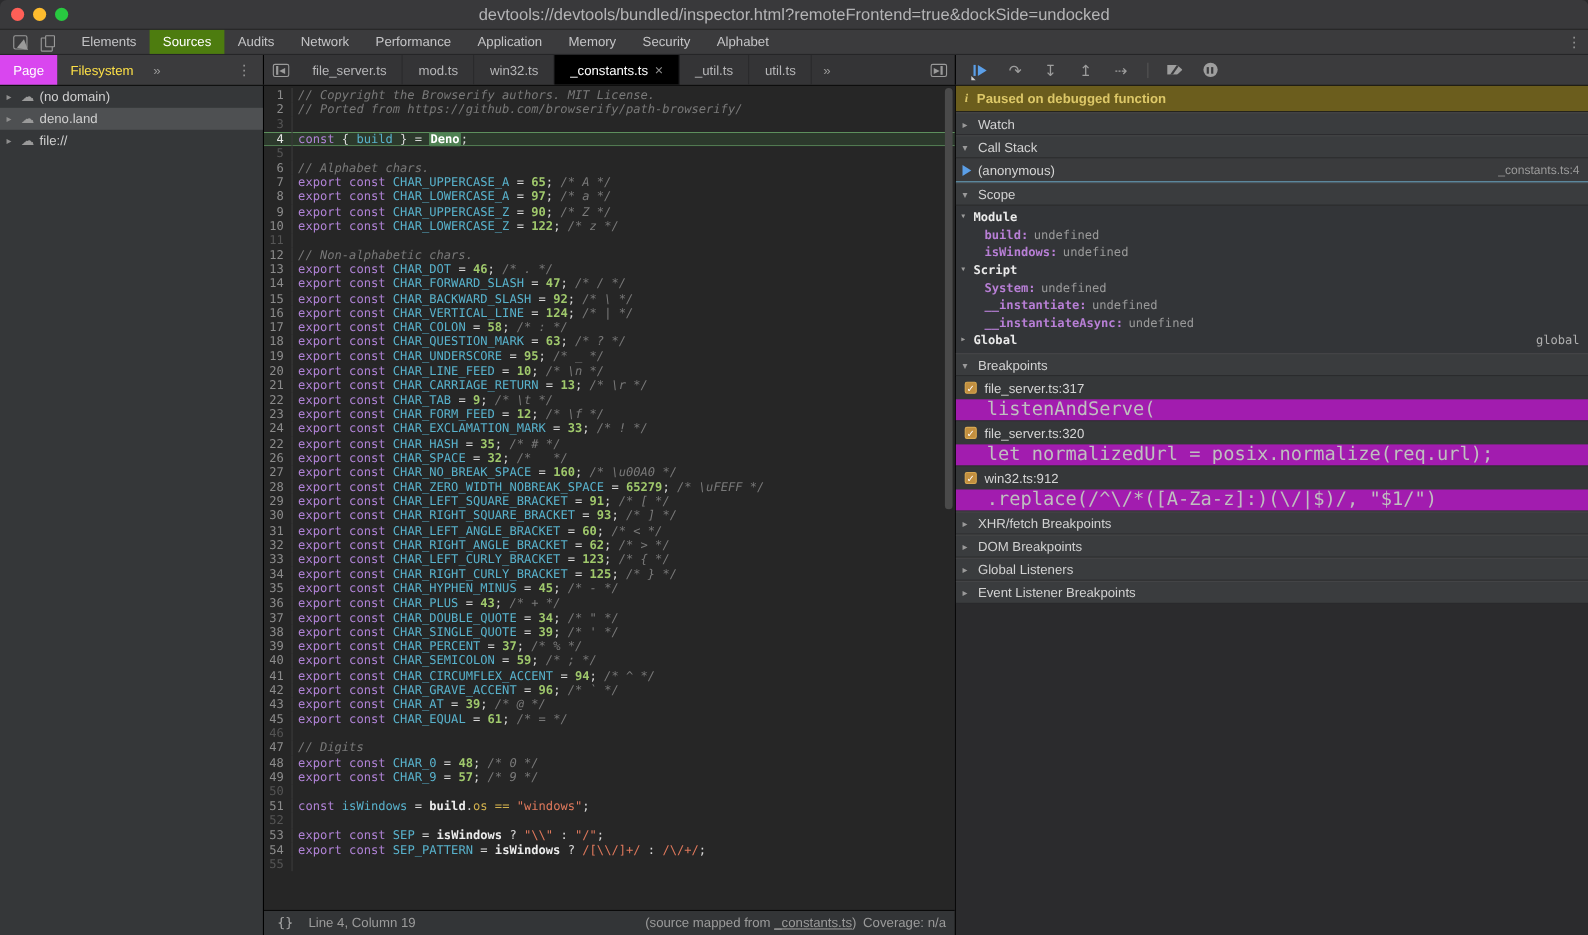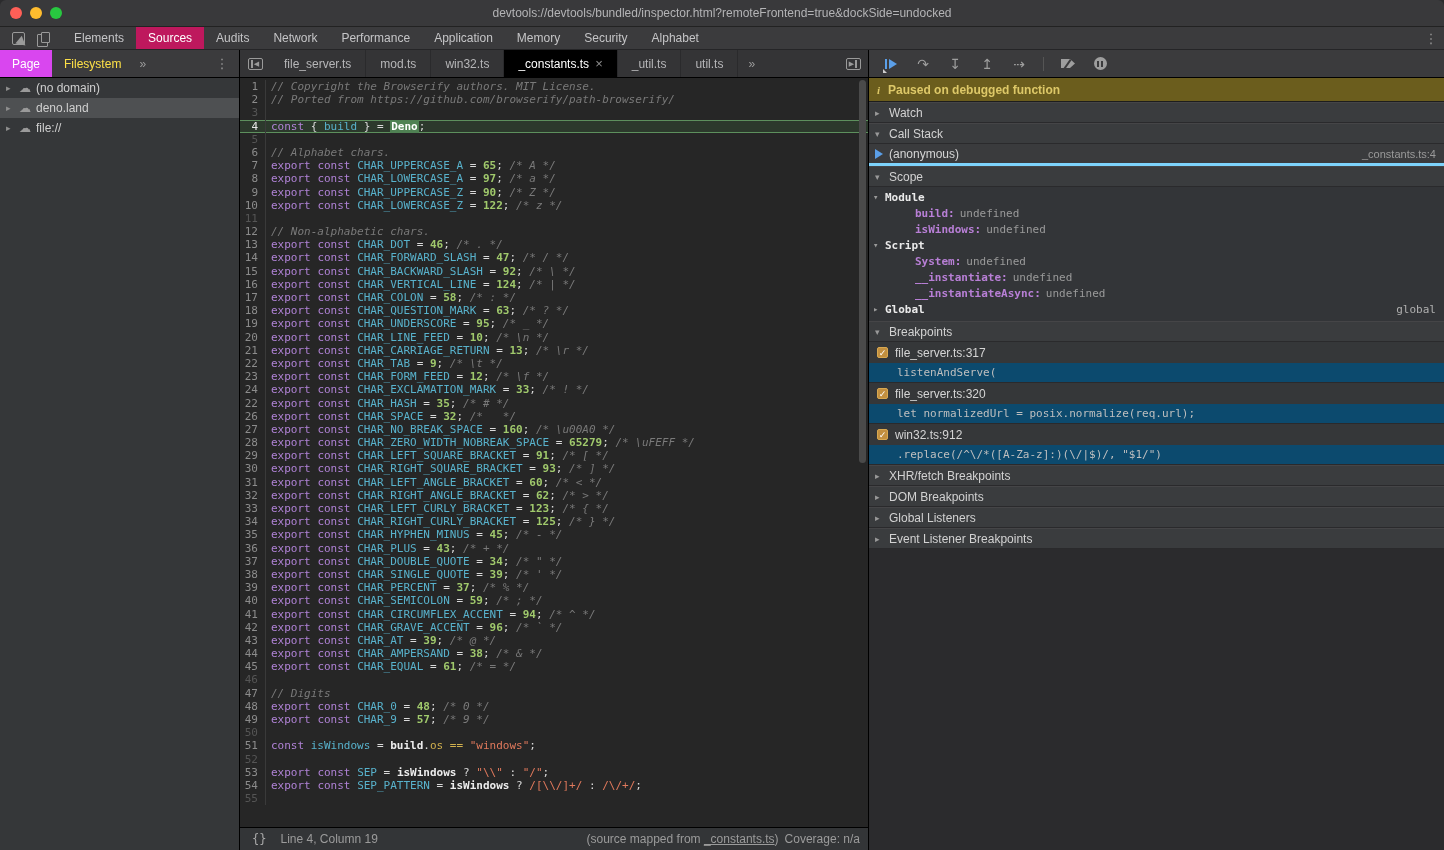--- a/index.html
+++ b/index.html
@@ -6,35 +6,35 @@
   html,body { width:1444px; height:850px; overflow:hidden; background:#222; }
   body { font-family:"Liberation Sans", sans-serif; font-size:12px; color:#c7c7c7; }
   .window { width:1444px; height:850px; display:flex; flex-direction:column; background:#2b2b2d; }
 
   
   .titlebar { height:27px; background:#39393b; display:flex; align-items:center; position:relative;
               border-bottom:1px solid #222; border-radius:6px 6px 0 0; flex:none; }
   .traffic { display:flex; gap:8px; margin-left:10px; }
   .traffic span { width:12px; height:12px; border-radius:50%; display:inline-block; }
   .tl-red { background:#ff5f57; } .tl-yellow { background:#febc2e; } .tl-green { background:#28c840; }
-  .win-title { position:absolute; left:0; right:0; text-align:center; color:#b4b4b6; font-size:12px; pointer-events:none; }
+  .win-title { position:absolute; left:0; right:0; text-align:center; color:#b4b4b6; font-size:15px; pointer-events:none; }
 
   
   .toolbar { height:23px; background:#3b3b3d; display:flex; align-items:stretch; border-bottom:1px solid #252527; flex:none; }
   .tb-icons { display:flex; align-items:center; gap:12px; padding:0 12px; }
   .inspect-icon { width:13px; height:13px; border:1.5px solid #9a9a9a; border-radius:2px; position:relative; }
   .inspect-icon::after { content:""; position:absolute; right:-3px; bottom:-3px; width:0; height:0;
       border-left:5px solid transparent; border-right:5px solid transparent; border-bottom:9px solid #9a9a9a;
       transform:rotate(130deg); }
   .device-icon { width:13px; height:13px; position:relative; }
   .device-icon::before { content:""; position:absolute; left:0; top:2px; width:9px; height:11px; border:1.5px solid #9a9a9a; border-radius:1px; }
   .device-icon::after { content:""; position:absolute; right:0; top:0; width:7px; height:9px; border:1.5px solid #9a9a9a; background:#3b3b3d; border-radius:1px; }
   .main-tabs { display:flex; align-items:stretch; }
   .main-tab { padding:0 12px; display:flex; align-items:center; color:#c5c5c7; cursor:default; }
-  .main-tab.active { background:#be185d; color:#fff; }
+  .main-tab.active { background:#4d7c0f; color:#fff; }
   .toolbar-spacer { flex:1; }
   .menu-dots { width:26px; display:flex; align-items:center; justify-content:center; color:#9a9a9a; font-size:13px; }
 
   
   .subbar { height:28px; display:flex; flex:none; border-bottom:1px solid #000; }
   .nav-tabs { width:240px; flex:none; background:#3b3b3d; display:flex; align-items:stretch; border-right:1px solid #000; }
   .nav-tab { padding:0 12px; display:flex; align-items:center; color:#fde047; }
   .nav-tab.active { background:#d946ef; color:#fff; }
   .nav-more { padding:0 6px; display:flex; align-items:center; color:#9a9a9a; }
   .nav-tabs .dots { margin-left:auto; margin-right:4px; display:flex; align-items:center; }
@@ -88,34 +88,34 @@
   .sb-braces { font-family:"DejaVu Sans Mono", monospace; font-size:12px; color:#a8a8a8; padding:0 4px; }
   .sb-right { margin-left:auto; display:flex; align-items:flex-end; gap:6px; }
   .sb-link { text-decoration:underline; color:#9b9b9b; }
 
   
   .right-pane { width:576px; flex:none; background:#333538; border-left:1px solid #000; display:flex; flex-direction:column; font-size:12px; }
   .paused-banner { height:24px; background:#6b5d1d; color:#ddc868; display:flex; align-items:center; gap:8px; padding-left:8px; font-weight:600; border-bottom:1px solid #1d1d1d; flex:none; }
   .paused-banner .info-i { font-style:italic; font-family:"Liberation Serif", serif; font-weight:bold; font-size:11px; color:#ddc868; }
   .section-header { height:21px; background:#3a3c3e; display:flex; align-items:center; gap:6px; padding-left:6px; color:#d2d2d2; border-bottom:1px solid #2a2a2c; border-top:1px solid #454547; cursor:default; flex:none; }
   .section-header .tri { font-size:9px; color:#9a9a9a; width:8px; }
-  .cs-frame { height:22px; background:#3a3b3d; border-bottom:3px solid #7dd3fc; display:flex; align-items:center; padding:0 8px 0 6px; color:#d5d5d5; }
+  .cs-frame { height:22px; background:#3a3b3d; border-bottom:1px solid #7dd3fc; display:flex; align-items:center; padding:0 8px 0 6px; color:#d5d5d5; }
   .cs-marker { width:0; height:0; border-top:5px solid transparent; border-bottom:5px solid transparent; border-left:8px solid #5b9fe8; margin-right:6px; }
   .cs-loc { margin-left:auto; color:#9a9a9a; font-size:11px; }
   .scope-body { font-family:"DejaVu Sans Mono", monospace; font-size:11px; padding:2px 0 4px 0; }
   .scope-group { height:16px; display:flex; align-items:center; gap:4px; padding-left:4px; color:#eaeaea; font-weight:bold; }
   .scope-group .tri { font-size:9px; color:#9a9a9a; width:8px; font-weight:normal; }
   .scope-group .tag { margin-left:auto; margin-right:8px; font-weight:normal; color:#b0b0b0; }
   .scope-prop { height:16px; display:flex; align-items:center; padding-left:26px; }
-  .scope-prop .pname { color:#b87fd6; font-weight:bold;margin-left:20px; }
+  .scope-prop .pname { color:#b87fd6; font-weight:bold; }
   .scope-prop .pval { color:#9a9a9a; margin-left:5px; }
   .bp-entry { border-bottom:1px solid #2a2a2c; background:#353739; }
   .bp-loc { height:21px; display:flex; align-items:center; gap:7px; padding-left:8px; color:#d5d5d5; }
   .bp-check { width:11px; height:11px; background:#c28f3f; border:1px solid #d8a850; border-radius:2px; color:#fff; font-size:9px; line-height:10px; text-align:center; }
-  .bp-code { height:19px; line-height:19px; padding-left:28px; font-family:"DejaVu Sans Mono", monospace; font-size:11px; color:#bfbfbf; background:#0c4a6e; white-space:pre; overflow:hidden; }
+  .bp-code { height:19px; line-height:19px; padding-left:28px; font-family:"DejaVu Sans Mono", monospace; font-size:17px; color:#bfbfbf; background:#a21caf; white-space:pre; overflow:hidden; }
   .right-fill { flex:1; background:#2b2b2d; }
 </style>
 </head>
 <body>
 
 <div class="window">
 
   <div class="titlebar">
     <div class="traffic">
       <span class="tl-red"></span>
@@ -273,21 +273,20 @@
           <div class="code-line"><span class="ln">34</span><span class="code"><span class="t-kw">export</span><span class="t-pl"> </span><span class="t-kw">const</span><span class="t-pl"> </span><span class="t-def">CHAR_RIGHT_CURLY_BRACKET</span><span class="t-pl"> = </span><span class="t-num">125</span><span class="t-pl">;</span><span class="t-pl"> </span><span class="t-cm">/* } */</span></span></div>
           <div class="code-line"><span class="ln">35</span><span class="code"><span class="t-kw">export</span><span class="t-pl"> </span><span class="t-kw">const</span><span class="t-pl"> </span><span class="t-def">CHAR_HYPHEN_MINUS</span><span class="t-pl"> = </span><span class="t-num">45</span><span class="t-pl">;</span><span class="t-pl"> </span><span class="t-cm">/* - */</span></span></div>
           <div class="code-line"><span class="ln">36</span><span class="code"><span class="t-kw">export</span><span class="t-pl"> </span><span class="t-kw">const</span><span class="t-pl"> </span><span class="t-def">CHAR_PLUS</span><span class="t-pl"> = </span><span class="t-num">43</span><span class="t-pl">;</span><span class="t-pl"> </span><span class="t-cm">/* + */</span></span></div>
           <div class="code-line"><span class="ln">37</span><span class="code"><span class="t-kw">export</span><span class="t-pl"> </span><span class="t-kw">const</span><span class="t-pl"> </span><span class="t-def">CHAR_DOUBLE_QUOTE</span><span class="t-pl"> = </span><span class="t-num">34</span><span class="t-pl">;</span><span class="t-pl"> </span><span class="t-cm">/* " */</span></span></div>
           <div class="code-line"><span class="ln">38</span><span class="code"><span class="t-kw">export</span><span class="t-pl"> </span><span class="t-kw">const</span><span class="t-pl"> </span><span class="t-def">CHAR_SINGLE_QUOTE</span><span class="t-pl"> = </span><span class="t-num">39</span><span class="t-pl">;</span><span class="t-pl"> </span><span class="t-cm">/* ' */</span></span></div>
           <div class="code-line"><span class="ln">39</span><span class="code"><span class="t-kw">export</span><span class="t-pl"> </span><span class="t-kw">const</span><span class="t-pl"> </span><span class="t-def">CHAR_PERCENT</span><span class="t-pl"> = </span><span class="t-num">37</span><span class="t-pl">;</span><span class="t-pl"> </span><span class="t-cm">/* % */</span></span></div>
           <div class="code-line"><span class="ln">40</span><span class="code"><span class="t-kw">export</span><span class="t-pl"> </span><span class="t-kw">const</span><span class="t-pl"> </span><span class="t-def">CHAR_SEMICOLON</span><span class="t-pl"> = </span><span class="t-num">59</span><span class="t-pl">;</span><span class="t-pl"> </span><span class="t-cm">/* ; */</span></span></div>
           <div class="code-line"><span class="ln">41</span><span class="code"><span class="t-kw">export</span><span class="t-pl"> </span><span class="t-kw">const</span><span class="t-pl"> </span><span class="t-def">CHAR_CIRCUMFLEX_ACCENT</span><span class="t-pl"> = </span><span class="t-num">94</span><span class="t-pl">;</span><span class="t-pl"> </span><span class="t-cm">/* ^ */</span></span></div>
           <div class="code-line"><span class="ln">42</span><span class="code"><span class="t-kw">export</span><span class="t-pl"> </span><span class="t-kw">const</span><span class="t-pl"> </span><span class="t-def">CHAR_GRAVE_ACCENT</span><span class="t-pl"> = </span><span class="t-num">96</span><span class="t-pl">;</span><span class="t-pl"> </span><span class="t-cm">/* ` */</span></span></div>
           <div class="code-line"><span class="ln">43</span><span class="code"><span class="t-kw">export</span><span class="t-pl"> </span><span class="t-kw">const</span><span class="t-pl"> </span><span class="t-def">CHAR_AT</span><span class="t-pl"> = </span><span class="t-num">39</span><span class="t-pl">;</span><span class="t-pl"> </span><span class="t-cm">/* @ */</span></span></div>
-          <div class="code-line"><span class="ln">44</span><span class="code"><span class="t-kw">export</span><span class="t-pl"> </span><span class="t-kw">const</span><span class="t-pl"> </span><span class="t-def">CHAR_AMPERSAND</span><span class="t-pl"> = </span><span class="t-num">38</span><span class="t-pl">;</span><span class="t-pl"> </span><span class="t-cm">/* &amp; */</span></span></div>
           <div class="code-line"><span class="ln">45</span><span class="code"><span class="t-kw">export</span><span class="t-pl"> </span><span class="t-kw">const</span><span class="t-pl"> </span><span class="t-def">CHAR_EQUAL</span><span class="t-pl"> = </span><span class="t-num">61</span><span class="t-pl">;</span><span class="t-pl"> </span><span class="t-cm">/* = */</span></span></div>
           <div class="code-line"><span class="ln dim">46</span><span class="code"></span></div>
           <div class="code-line"><span class="ln">47</span><span class="code"><span class="t-cm">// Digits</span></span></div>
           <div class="code-line"><span class="ln">48</span><span class="code"><span class="t-kw">export</span><span class="t-pl"> </span><span class="t-kw">const</span><span class="t-pl"> </span><span class="t-def">CHAR_0</span><span class="t-pl"> = </span><span class="t-num">48</span><span class="t-pl">;</span><span class="t-pl"> </span><span class="t-cm">/* 0 */</span></span></div>
           <div class="code-line"><span class="ln">49</span><span class="code"><span class="t-kw">export</span><span class="t-pl"> </span><span class="t-kw">const</span><span class="t-pl"> </span><span class="t-def">CHAR_9</span><span class="t-pl"> = </span><span class="t-num">57</span><span class="t-pl">;</span><span class="t-pl"> </span><span class="t-cm">/* 9 */</span></span></div>
           <div class="code-line"><span class="ln dim">50</span><span class="code"></span></div>
           <div class="code-line"><span class="ln">51</span><span class="code"><span class="t-kw">const</span><span class="t-pl"> </span><span class="t-def">isWindows</span><span class="t-pl"> = </span><span class="t-id">build</span><span class="t-pl">.</span><span class="t-pr">os</span><span class="t-pl"> </span><span class="t-pr">==</span><span class="t-pl"> </span><span class="t-str">"windows"</span><span class="t-pl">;</span></span></div>
           <div class="code-line"><span class="ln dim">52</span><span class="code"></span></div>
           <div class="code-line"><span class="ln">53</span><span class="code"><span class="t-kw">export</span><span class="t-pl"> </span><span class="t-kw">const</span><span class="t-pl"> </span><span class="t-def">SEP</span><span class="t-pl"> = </span><span class="t-id">isWindows</span><span class="t-pl"> ? </span><span class="t-str">"\\"</span><span class="t-pl"> : </span><span class="t-str">"/"</span><span class="t-pl">;</span></span></div>
           <div class="code-line"><span class="ln">54</span><span class="code"><span class="t-kw">export</span><span class="t-pl"> </span><span class="t-kw">const</span><span class="t-pl"> </span><span class="t-def">SEP_PATTERN</span><span class="t-pl"> = </span><span class="t-id">isWindows</span><span class="t-pl"> ? </span><span class="t-re">/[\\/]+/</span><span class="t-pl"> : </span><span class="t-re">/\/+/</span><span class="t-pl">;</span></span></div>

